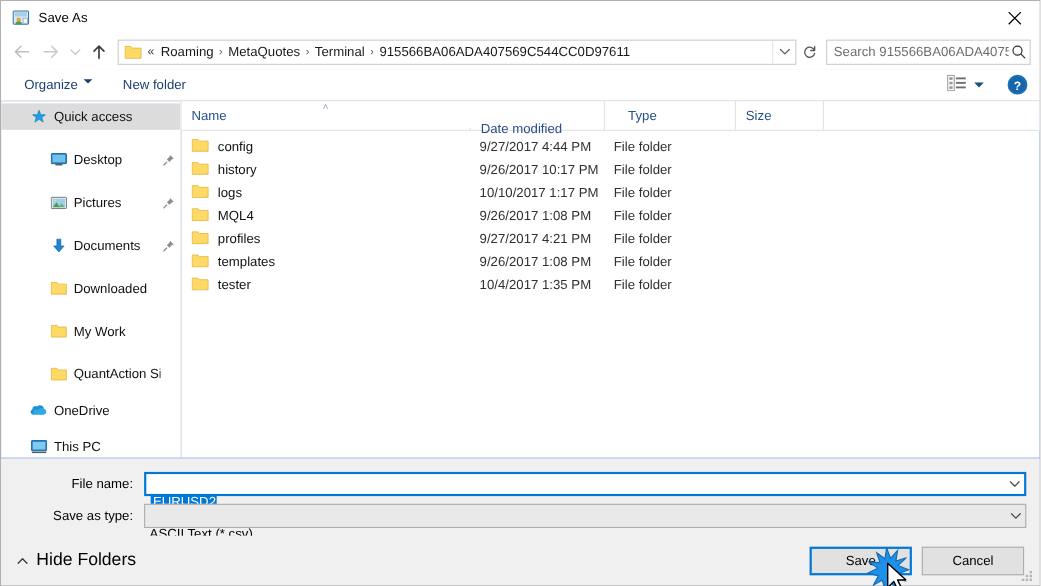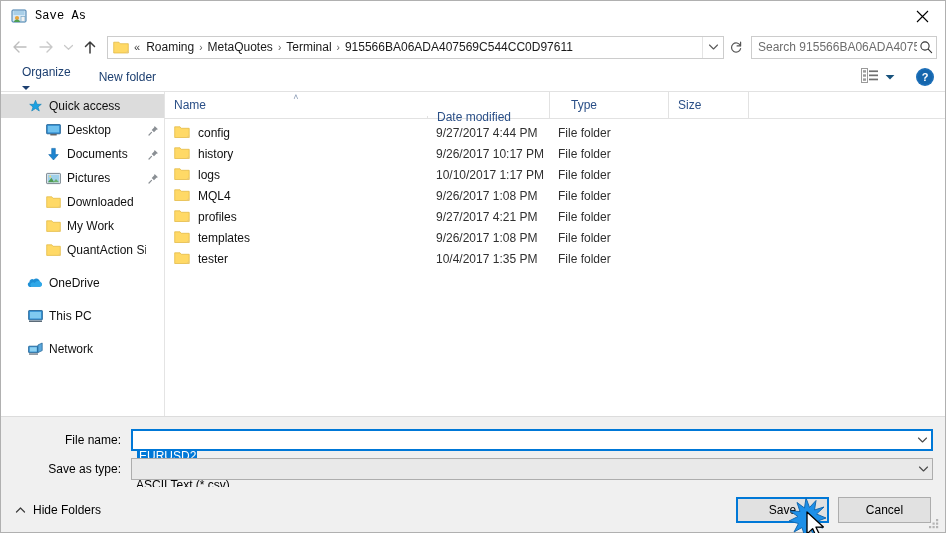--- a/index.html
+++ b/index.html
@@ -41,21 +41,20 @@
     height: 16px;
     margin-left: 10px;
     margin-right: 8px;
     position: relative;
     flex: 0 0 auto;
   }
   .title-text {
     font-size: 12px;
     color: #000;
     letter-spacing: 0.1px;
-    font-family: Liberation Mono, monospace;
   }
   .close-btn {
     position: absolute;
     right: 0;
     top: 0;
     width: 46px;
     height: 30px;
     display: flex;
     align-items: center;
     justify-content: center;
@@ -171,21 +170,20 @@
     border-bottom: 1px solid #e2e2e2;
   }
   .tb-item {
     font-size: 12px;
     color: #1c3f70;
     display: flex;
     align-items: flex-start;
     gap: 5px;
     padding: 3px 7px;
     cursor: default;
-    flex-direction: column;
   }
   .tb-item.spaced { margin-left: 14px; }
   .tb-caret {
     width: 0; height: 0;
     border-left: 4px solid transparent;
     border-right: 4px solid transparent;
     border-top: 4px solid #1c3f70;
     margin-top: 2px;
   }
   .tb-right { margin-left: auto; display: flex; align-items: center; gap: 4px; }
@@ -222,21 +220,21 @@
   .nav-item.selected { background: #dcdcdc; }
   .nav-item .ni-icon {
     width: 16px; height: 16px;
     flex: 0 0 16px;
     margin-right: 6px;
     display: flex; align-items: center; justify-content: center;
   }
   .nav-item .ni-label { flex: 1 1 auto; overflow: hidden; }
   .nav-item .ni-pin { width: 14px; flex: 0 0 14px; display: flex; align-items: center; justify-content: center; }
   .lvl0 { padding-left: 26px; }
-  .lvl1 { padding-left: 44px; }
+  .lvl1 { padding-left: 44px; margin-top: 15px; }
   .group-gap { height: 9px; }
 
   .listpane {
     flex: 1 1 auto;
     display: flex;
     flex-direction: column;
     min-width: 0;
     background: #ffffff;
   }
   .colhead {
@@ -346,21 +344,21 @@
     height: 45px;
     background: #f0f0f0;
     display: flex;
     align-items: center;
     padding: 0 14px 0 10px;
     box-sizing: border-box;
     position: relative;
   }
   .hidefolders {
     display: flex; align-items: center; gap: 7px;
-    font-size: 12px; color: #000; cursor: default;
+    font-size: 16px; color: #000; cursor: default;
     padding: 3px 4px;
   }
   .btns { margin-left: auto; display: flex; align-items: center; gap: 9px; position: relative; }
   .btn {
     width: 93px;
     height: 26px;
     font-size: 12px;
     color: #000;
     background: #e1e1e1;
     border: 1px solid #adadad;
@@ -540,44 +538,44 @@
         <span class="ni-pin">
           <svg width="11" height="11" viewBox="0 0 11 11">
             <path d="M6.6 0.9 L10 4.3 L8.4 4.8 L6 7.2 L3.7 4.9 L6.1 2.5 Z" fill="#8a8f94"></path>
             <path d="M3.5 7.4 L1 10" stroke="#8a8f94" stroke-width="1.2" stroke-linecap="round"></path>
           </svg>
         </span>
       </div>
 
       <div class="nav-item lvl1">
         <span class="ni-icon">
-          <svg width="15" height="15" viewBox="0 0 15 15">
-            <path d="M5.7 1.4 H9.3 V7.6 H12.3 L7.5 13 L2.7 7.6 H5.7 Z" fill="#1e85d0" stroke="#1267a8" stroke-width="0.6"></path>
-          </svg>
-        </span>
-        <span class="ni-label">Documents</span>
-        <span class="ni-pin">
-          <svg width="11" height="11" viewBox="0 0 11 11">
-            <path d="M6.6 0.9 L10 4.3 L8.4 4.8 L6 7.2 L3.7 4.9 L6.1 2.5 Z" fill="#8a8f94"></path>
-            <path d="M3.5 7.4 L1 10" stroke="#8a8f94" stroke-width="1.2" stroke-linecap="round"></path>
-          </svg>
-        </span>
-      </div>
-
-      <div class="nav-item lvl1">
-        <span class="ni-icon">
           <svg width="15" height="13" viewBox="0 0 15 13">
             <rect x="0.6" y="1.4" width="13.8" height="10.2" rx="0.6" fill="#e8eef2" stroke="#6d7b85" stroke-width="0.9"></rect>
             <rect x="1.9" y="2.7" width="11.2" height="7.6" fill="#9fd0ea"></rect>
             <path d="M1.9 10.3 L5.5 5.8 L8.2 10.3 Z" fill="#4e9b52"></path>
             <path d="M7.2 10.3 L10 6.9 L13.1 10.3 Z" fill="#6cb06f"></path>
             <circle cx="4.2" cy="4.4" r="1" fill="#f5d76e"></circle>
           </svg>
         </span>
         <span class="ni-label">Pictures</span>
+        <span class="ni-pin">
+          <svg width="11" height="11" viewBox="0 0 11 11">
+            <path d="M6.6 0.9 L10 4.3 L8.4 4.8 L6 7.2 L3.7 4.9 L6.1 2.5 Z" fill="#8a8f94"></path>
+            <path d="M3.5 7.4 L1 10" stroke="#8a8f94" stroke-width="1.2" stroke-linecap="round"></path>
+          </svg>
+        </span>
+      </div>
+
+      <div class="nav-item lvl1">
+        <span class="ni-icon">
+          <svg width="15" height="15" viewBox="0 0 15 15">
+            <path d="M5.7 1.4 H9.3 V7.6 H12.3 L7.5 13 L2.7 7.6 H5.7 Z" fill="#1e85d0" stroke="#1267a8" stroke-width="0.6"></path>
+          </svg>
+        </span>
+        <span class="ni-label">Documents</span>
         <span class="ni-pin">
           <svg width="11" height="11" viewBox="0 0 11 11">
             <path d="M6.6 0.9 L10 4.3 L8.4 4.8 L6 7.2 L3.7 4.9 L6.1 2.5 Z" fill="#8a8f94"></path>
             <path d="M3.5 7.4 L1 10" stroke="#8a8f94" stroke-width="1.2" stroke-linecap="round"></path>
           </svg>
         </span>
       </div>
 
       <div class="nav-item lvl1">
         <span class="ni-icon">

